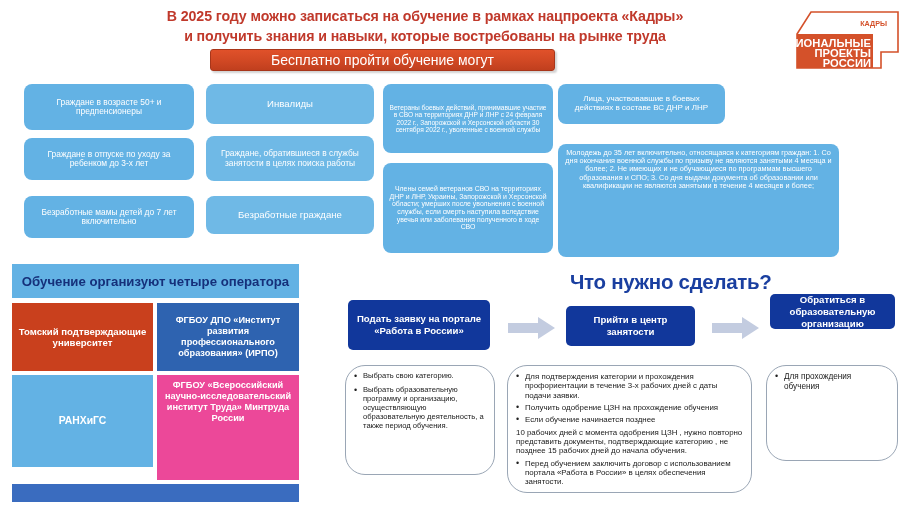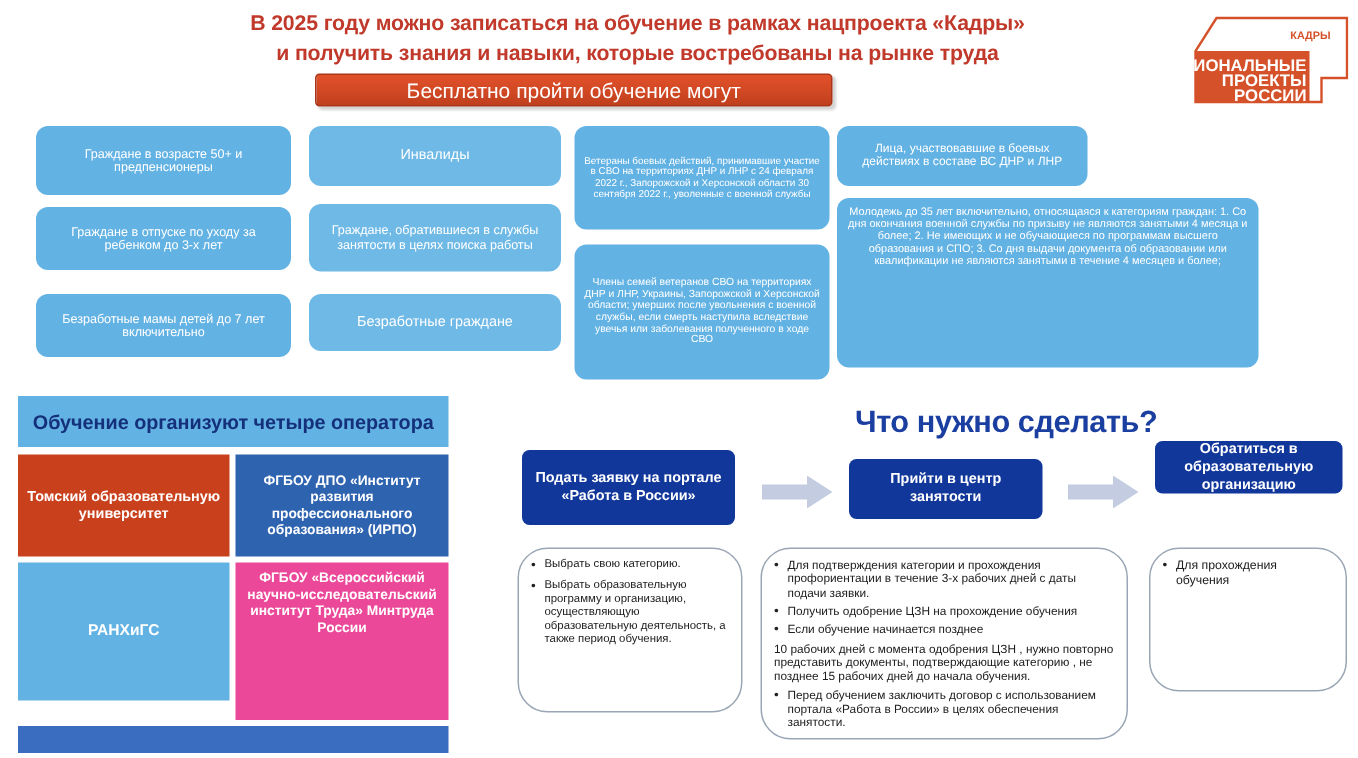--- a/index.html
+++ b/index.html
@@ -56,21 +56,21 @@
   #cat-2 { left: 24px;  top: 196px; width: 170px; height: 42px;  font-size: 8.4px; }
   
   #cat-3 { left: 206px; top: 84px;  width: 168px; height: 40px;  font-size: 9.6px; }
   #cat-4 { left: 206px; top: 136px; width: 168px; height: 45px;  font-size: 8.4px; }
   #cat-5 { left: 206px; top: 196px; width: 168px; height: 38px;  font-size: 9.6px; }
   
   #cat-6 { left: 383px; top: 84px;  width: 170px; height: 69px;  font-size: 6.6px; }
   #cat-7 { left: 383px; top: 163px; width: 170px; height: 90px;  font-size: 6.9px; }
   
   #cat-8 { left: 558px; top: 84px;  width: 167px; height: 40px;  font-size: 8px; }
-  #cat-9 { left: 558px; top: 132px; width: 281px; height: 113px; font-size: 7.3px;
+  #cat-9 { left: 558px; top: 144px; width: 281px; height: 113px; font-size: 7.3px;
            align-items: flex-start; padding-top: 5px; }
 
   
   .op-header {
     position: absolute; left: 12px; top: 264px; width: 287px; height: 34px;
     background: #63b2e4; color: #15307a;
     font-weight: bold; font-size: 13.2px;
     display: flex; align-items: center; justify-content: center;
   }
   .op-cell {
@@ -191,21 +191,21 @@
       <span>Лица, участвовавшие в боевых действиях в составе ВС ДНР и ЛНР</span>
     </div>
   <div class="card c-a" id="cat-9">
       <span>Молодежь до 35 лет включительно, относящаяся к категориям граждан: 1. Со дня окончания военной службы по призыву не являются занятыми 4 месяца и более; 2. Не имеющих и не обучающиеся по программам  высшего образования и СПО; 3. Со дня выдачи документа об образовании или квалификации не являются занятыми в течение 4 месяцев и более;</span>
     </div>
 
   <div class="op-header">
     <span>Обучение организуют четыре оператора</span>
   </div>
   <div class="op-cell" id="op-0">
-      <span>Томский образовательную университет</span>
+      <span>Томский подтверждающие университет</span>
     </div>
   <div class="op-cell" id="op-1">
       <span>ФГБОУ ДПО «Институт развития профессионального образования» (ИРПО)</span>
     </div>
   <div class="op-cell" id="op-2">
       <span>РАНХиГС</span>
     </div>
   <div class="op-cell" id="op-3">
       <span>ФГБОУ «Всероссийский научно-исследовательский институт Труда» Минтруда России</span>
     </div>

